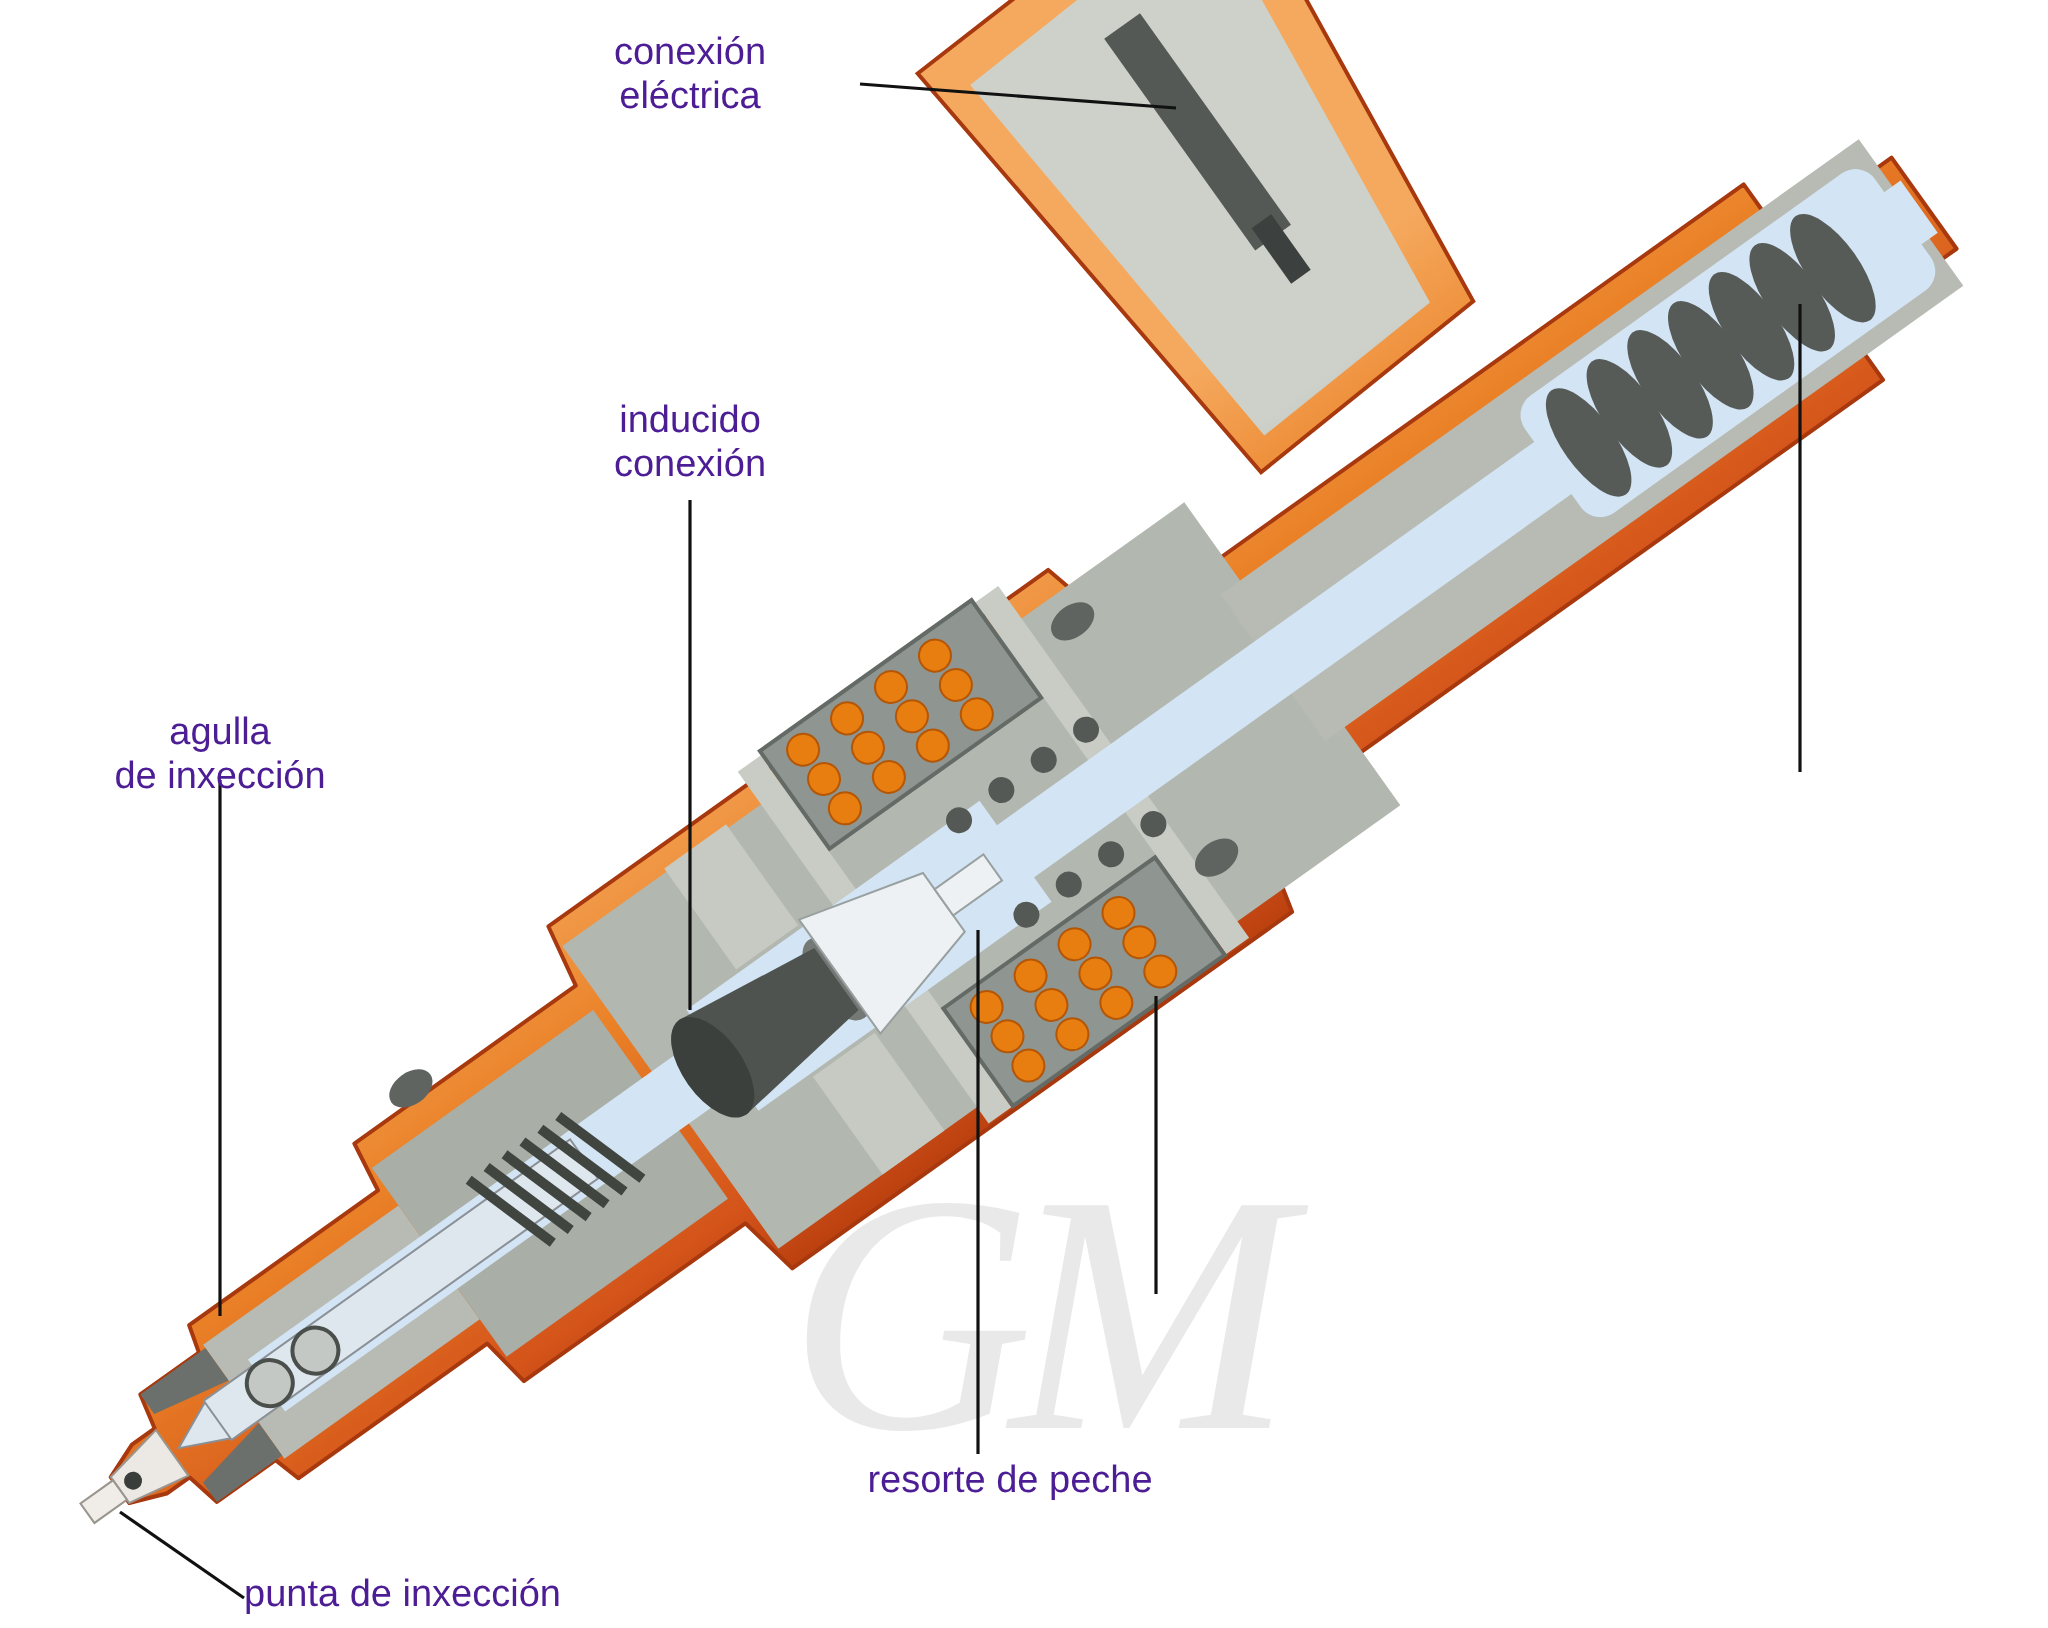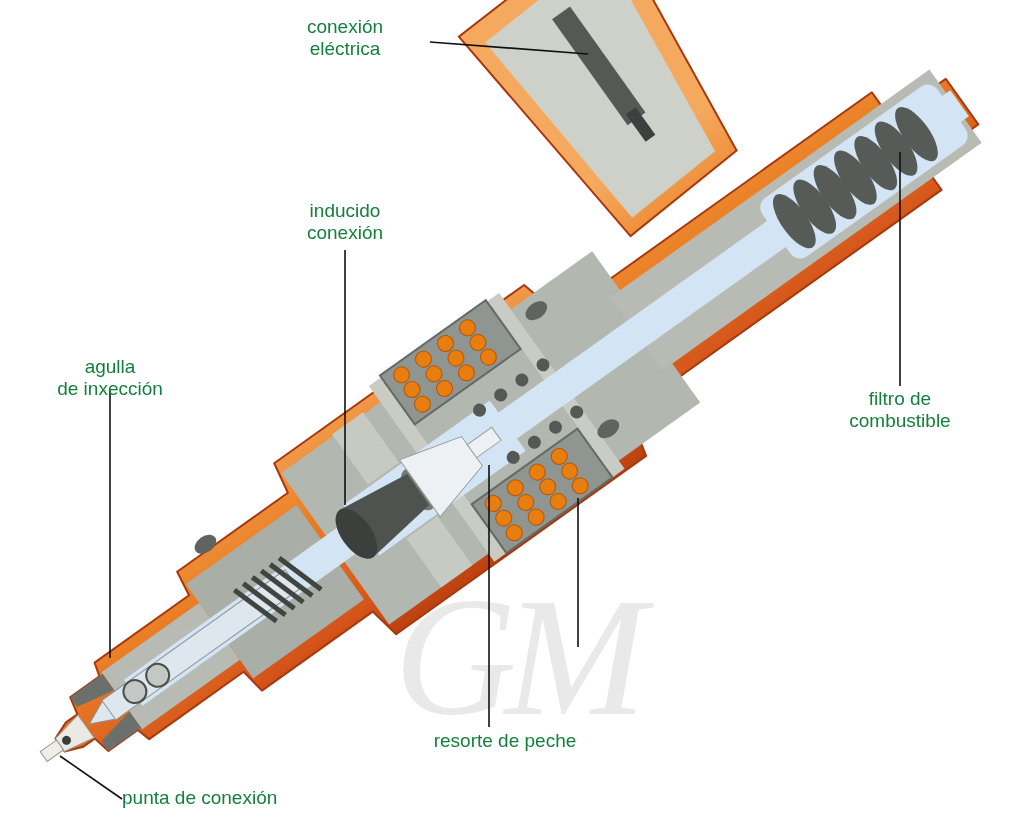--- a/index.html
+++ b/index.html
@@ -3,21 +3,21 @@
 <meta charset="utf-8">
 <style>
   html,body{margin:0;padding:0;background:#fff;}
   .stage{position:relative;width:1024px;height:814px;background:#fff;overflow:hidden;
          font-family:"Liberation Sans",sans-serif;}
   .wm{position:absolute;left:368px;top:560px;font-family:Liberation Serif, serif;
       font-style:italic;font-size:170px;letter-spacing:-12px;
       color:rgba(70,70,70,0.12);pointer-events:none;margin-left:26px;}
   .diagram-svg{position:absolute;left:0;top:0;}
   .lbl{position:absolute;white-space:pre-line;text-align:center;
-       font-size:19px;line-height:1.18;color:#15803d;}
+       font-size:19px;line-height:1.18;color:#4c1d95;}
   .lbl.left{text-align:left;}
 </style>
 </head>
 <body>
 
 <div class="stage">
 
   <div class="wm">GM</div>
 
   <svg class="diagram-svg" width="1024" height="814" viewBox="0 0 1024 814">
@@ -173,18 +173,16 @@
       <path d="M122,799 L60,756"></path>
     </g>
   </svg>
 
   <div class="lbl" style="left:258px;top:16px;width:174px">conexión
 eléctrica</div>
   <div class="lbl" style="left:253px;top:200px;width:184px">inducido
 conexión</div>
   <div class="lbl" style="left:18px;top:356px;width:184px">agulla
 de inxección</div>
-  <div class="lbl" style="left:806px;top:388px;width:188px">filtro de
-combustible</div>
   <div class="lbl" style="left:408px;top:730px;width:194px">resorte de peche</div>
-  <div class="lbl left" style="left:122px;top:787px;width:230px">punta de conexión</div>
+  <div class="lbl left" style="left:122px;top:787px;width:230px">punta de inxección</div>
 
 </div>
 
 </body></html>

